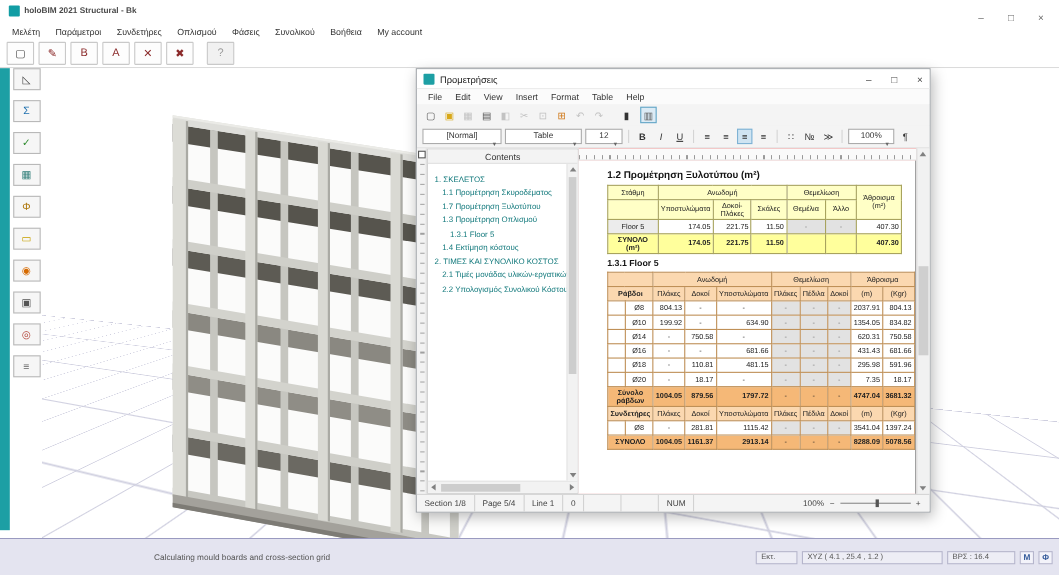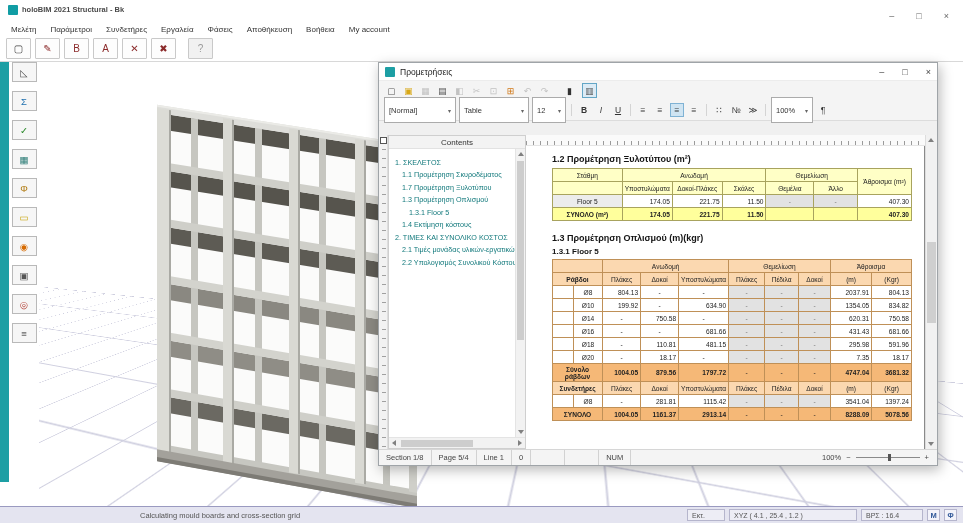--- a/index.html
+++ b/index.html
@@ -36,49 +36,49 @@
   .viewport { position:absolute; left:39px; top:62px; right:0; bottom:17px; background:#fff; overflow:hidden; }
   .grid-floor { position:absolute; left:-35%; top:273px; width:170%; height:1300px;
     background-image:linear-gradient(to right,#c7c7da 1px,transparent 1px),
                      linear-gradient(to bottom,#c7c7da 1px,transparent 1px);
     background-size:46px 46px;
     transform:perspective(300px) rotateX(63deg) rotateZ(13deg);
     transform-origin:50% 0; opacity:.85; }
   .model-svg { position:absolute; left:100px; top:36px; width:280px; height:414px; }
 
   
-  .statusbar { position:absolute; left:0; right:0; bottom:0; height:17px; background:#e4e4f0;
+  .statusbar { position:absolute; left:0; right:0; bottom:0; height:34px; background:#e4e4f0;
                border-top:1px solid #9a9ac0; display:flex; align-items:center; font-size:7.5px; color:#555; }
   .statusbar .msg { margin-left:140px; font-size:7.5px; color:#555; }
   .statusbar .right { margin-left:auto; display:flex; align-items:center; gap:4px; margin-right:6px; }
   .sfield { border:1px solid #b5b5cc; background:#ededf5; height:12px; display:flex; align-items:center;
             padding:0 4px; font-size:7px; color:#555; }
   .sbtn2 { width:13px; height:12px; border:1px solid #b5b5cc; background:#f3f3fa; display:flex;
            align-items:center; justify-content:center; font-size:7.5px; color:#335a9a; font-weight:bold; }
 
   
-  .docwin { position:absolute; left:378px; top:62px; width:560px; height:404px; background:#f0f0f0;
+  .docwin { position:absolute; left:378px; top:62px; width:468px; height:404px; background:#f0f0f0;
             border:1px solid #9fa4a8; box-shadow:2px 4px 12px rgba(0,0,0,.28); }
   .dtitle { height:18px; background:#fff; display:flex; align-items:center; padding:0 6px; border-bottom:1px solid #ececec; }
   .dtitle .dico { width:10px; height:10px; background:#1d9fa4; border-radius:1px; }
   .dtitle .dname { font-size:8.5px; color:#222; margin-left:5px; }
   .dtitle .dctrls { margin-left:auto; display:flex; gap:18px; font-size:9px; color:#444; }
   .dmenu { height:14px; background:#fbfbfb; display:flex; align-items:center; padding:0 4px; }
   .dmenu .mi { font-size:8px; color:#333; padding:0 6px; }
   .dtools { height:19px; background:#f4f4f4; display:flex; align-items:center; padding:0 5px; gap:2px; }
   .dtool { width:15px; height:15px; display:flex; align-items:center; justify-content:center; font-size:9px; color:#555; }
   .dtool.dis { color:#c2c2c2; }
   .dtool.yellow { color:#d8a818; }
   .dtool.orange { color:#d07818; }
   .dtool.dark { color:#333; margin-left:8px; }
   .dtool.active { border:1px solid #63a6c6; background:#dcebf5; margin-left:3px; }
   .dformat { height:21px; background:#f4f4f4; border-bottom:1px solid #dcdcdc; display:flex; align-items:center;
              padding:0 5px; gap:3px; }
   .sel { border:1px solid #ababab; background:#fff; font-size:7.5px; color:#333; height:14px;
-         display:flex; align-items:center; padding:12px 4px; }
+         display:flex; align-items:center; padding:0 4px;flex-direction:column; }
   .sel .arr { margin-left:auto; font-size:6px; color:#666; padding-left:4px; }
   .w-style{width:72px} .w-font{width:70px} .w-size{width:34px} .w-zoom{width:42px}
   .fbtn { width:14px; height:14px; display:flex; align-items:center; justify-content:center; font-size:8.5px; color:#333; }
   .fbtn.on { background:#cfe4f2; border:1px solid #7fb2d4; }
   .fsep { width:1px; height:12px; background:#d4d4d4; margin:0 2px; }
 
   .dbody { position:absolute; left:0; right:0; top:72px; bottom:16px; display:flex; background:#e9e9e9; }
   .vruler { width:9px; background:#f2f2f2; border-right:1px solid #ddd;
     background-image:repeating-linear-gradient(to bottom,#a0a0a0 0 1px,transparent 1px 9px);
     background-size:4px 100%; background-repeat:repeat-y; background-position:3px 14px; }
@@ -147,23 +147,23 @@
 <div class="win-ctrls">
   <span>–</span>
   <span>□</span>
   <span>×</span>
 </div>
 
 <div class="menubar">
   <span class="mi">Μελέτη</span>
   <span class="mi">Παράμετροι</span>
   <span class="mi">Συνδετήρες</span>
-  <span class="mi">Εργαλεία</span>
+  <span class="mi">Οπλισμού</span>
   <span class="mi">Φάσεις</span>
-  <span class="mi">Αποθήκευση</span>
+  <span class="mi">Συνολικού</span>
   <span class="mi">Βοήθεια</span>
   <span class="mi">My account</span>
 </div>
 
 <div class="toolbar">
   <div class="tbtn dark">
       <span>▢</span>
     </div>
   <div class="tbtn">
       <span>✎</span>
@@ -275,20 +275,29 @@
 
 <div class="docwin">
   <div class="dtitle">
     <div class="dico"></div>
     <div class="dname">Προμετρήσεις</div>
     <div class="dctrls">
       <span>–</span>
       <span>□</span>
       <span>×</span>
     </div>
+  </div>
+  <div class="dmenu">
+    <span class="mi">File</span>
+    <span class="mi">Edit</span>
+    <span class="mi">View</span>
+    <span class="mi">Insert</span>
+    <span class="mi">Format</span>
+    <span class="mi">Table</span>
+    <span class="mi">Help</span>
   </div>
   <div class="dtools">
     <div class="dtool">
         <span>▢</span>
       </div>
     <div class="dtool yellow">
         <span>▣</span>
       </div>
     <div class="dtool dis">
         <span>▦</span>
@@ -450,21 +459,20 @@
                 <td class="n b">174.05</td>
                 <td class="n b">221.75</td>
                 <td class="n b">11.50</td>
                 <td></td>
                 <td></td>
                 <td class="n b grand1">407.30</td>
               </tr>
             </tbody>
         </table>
 
-        <div class="h-mid">1.3 Προμέτρηση Οπλισμού (m)(kgr)</div>
         <div class="h-sub">1.3.1 Floor 5</div>
         <table class="t2">
           <colgroup>
             <col style="width:22px">
               <col style="width:30px">
               <col style="width:40px">
               <col style="width:40px">
             <col style="width:44px">
               <col style="width:38px">
               <col style="width:36px">

